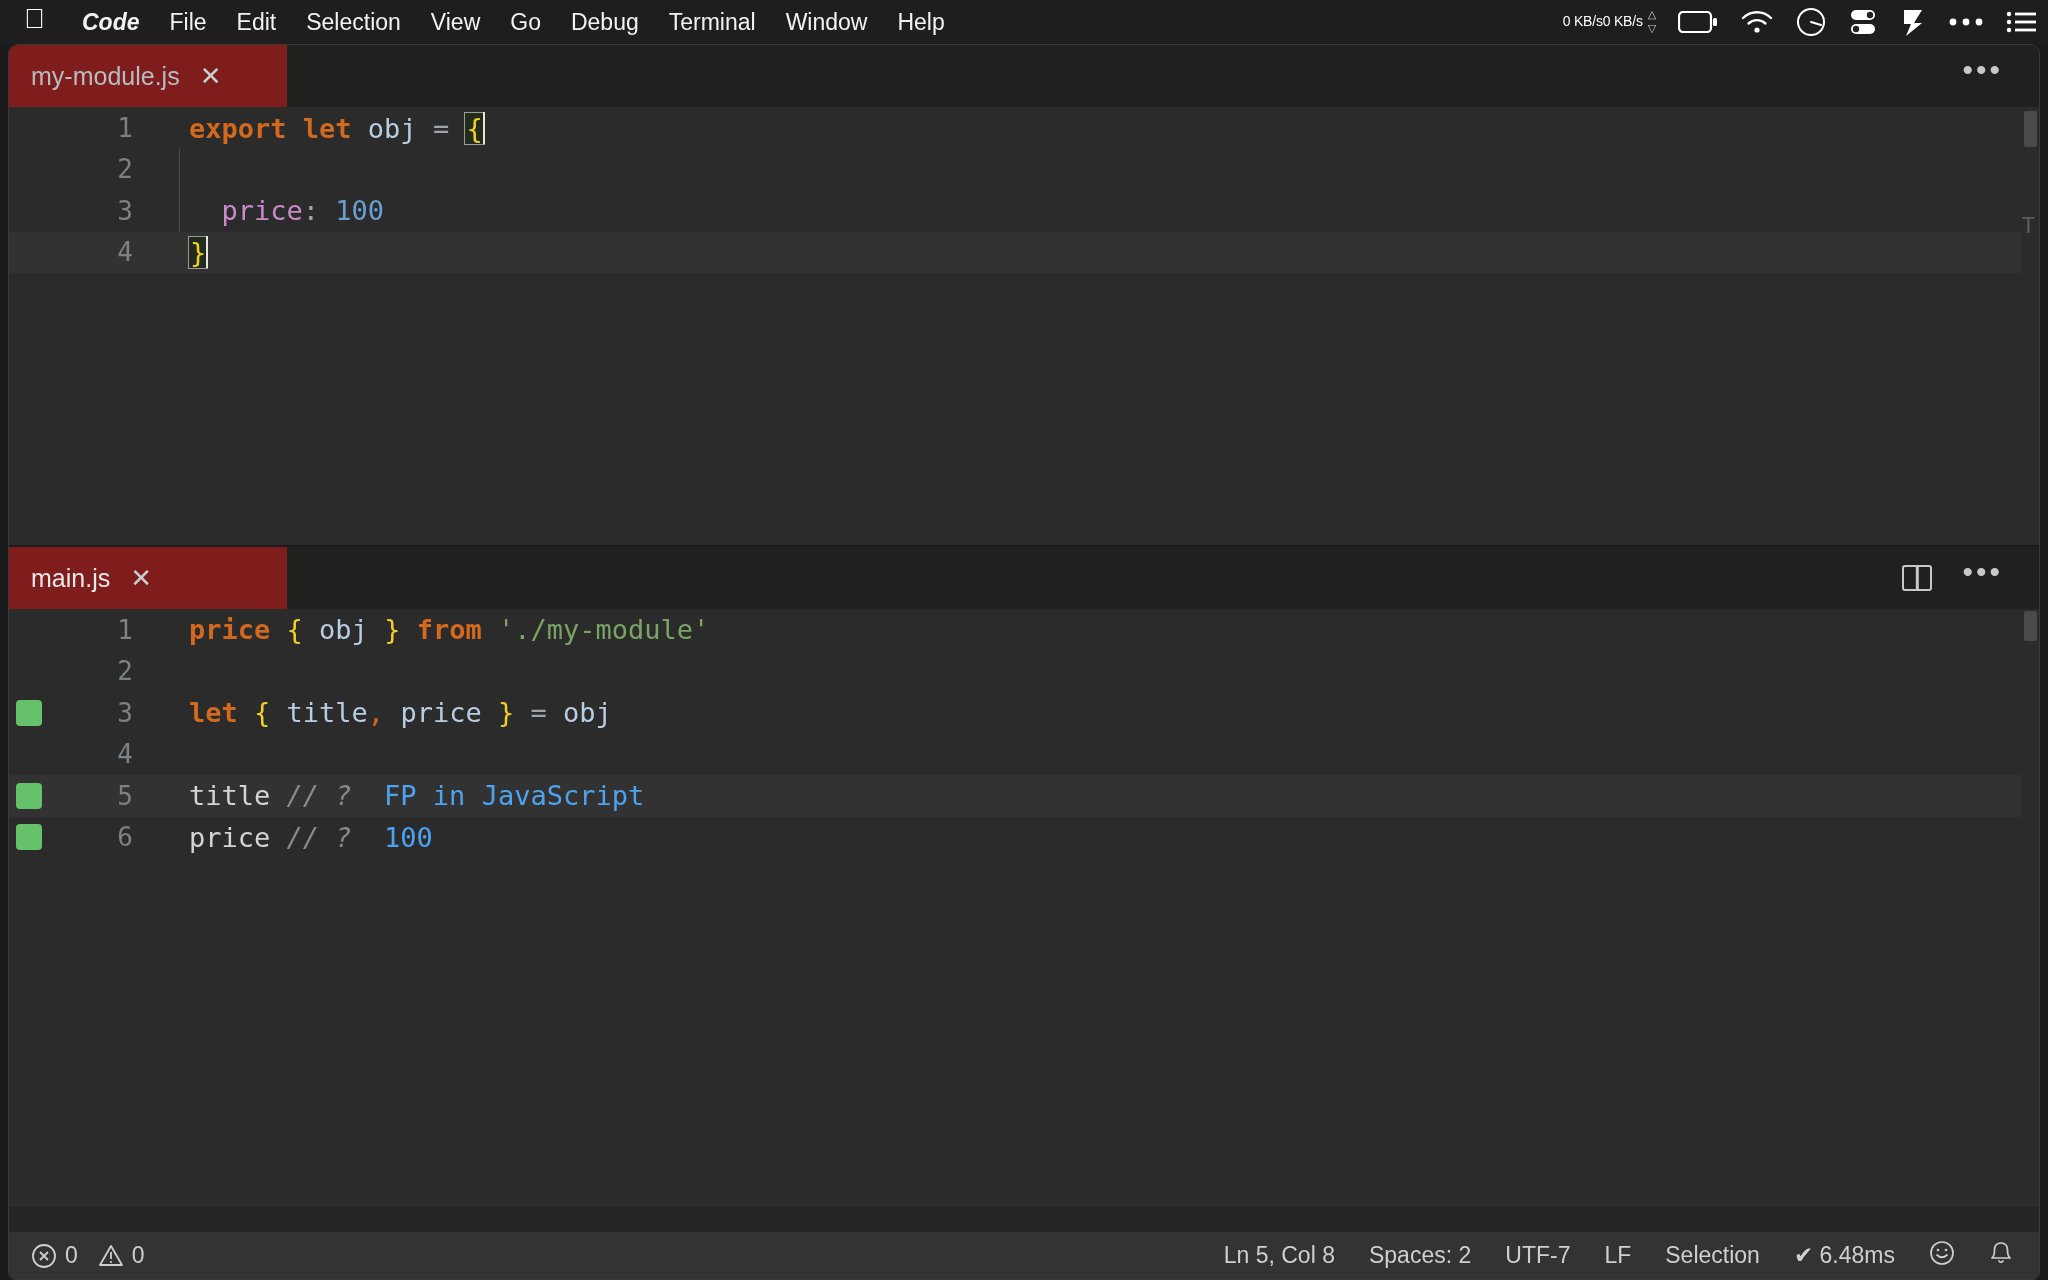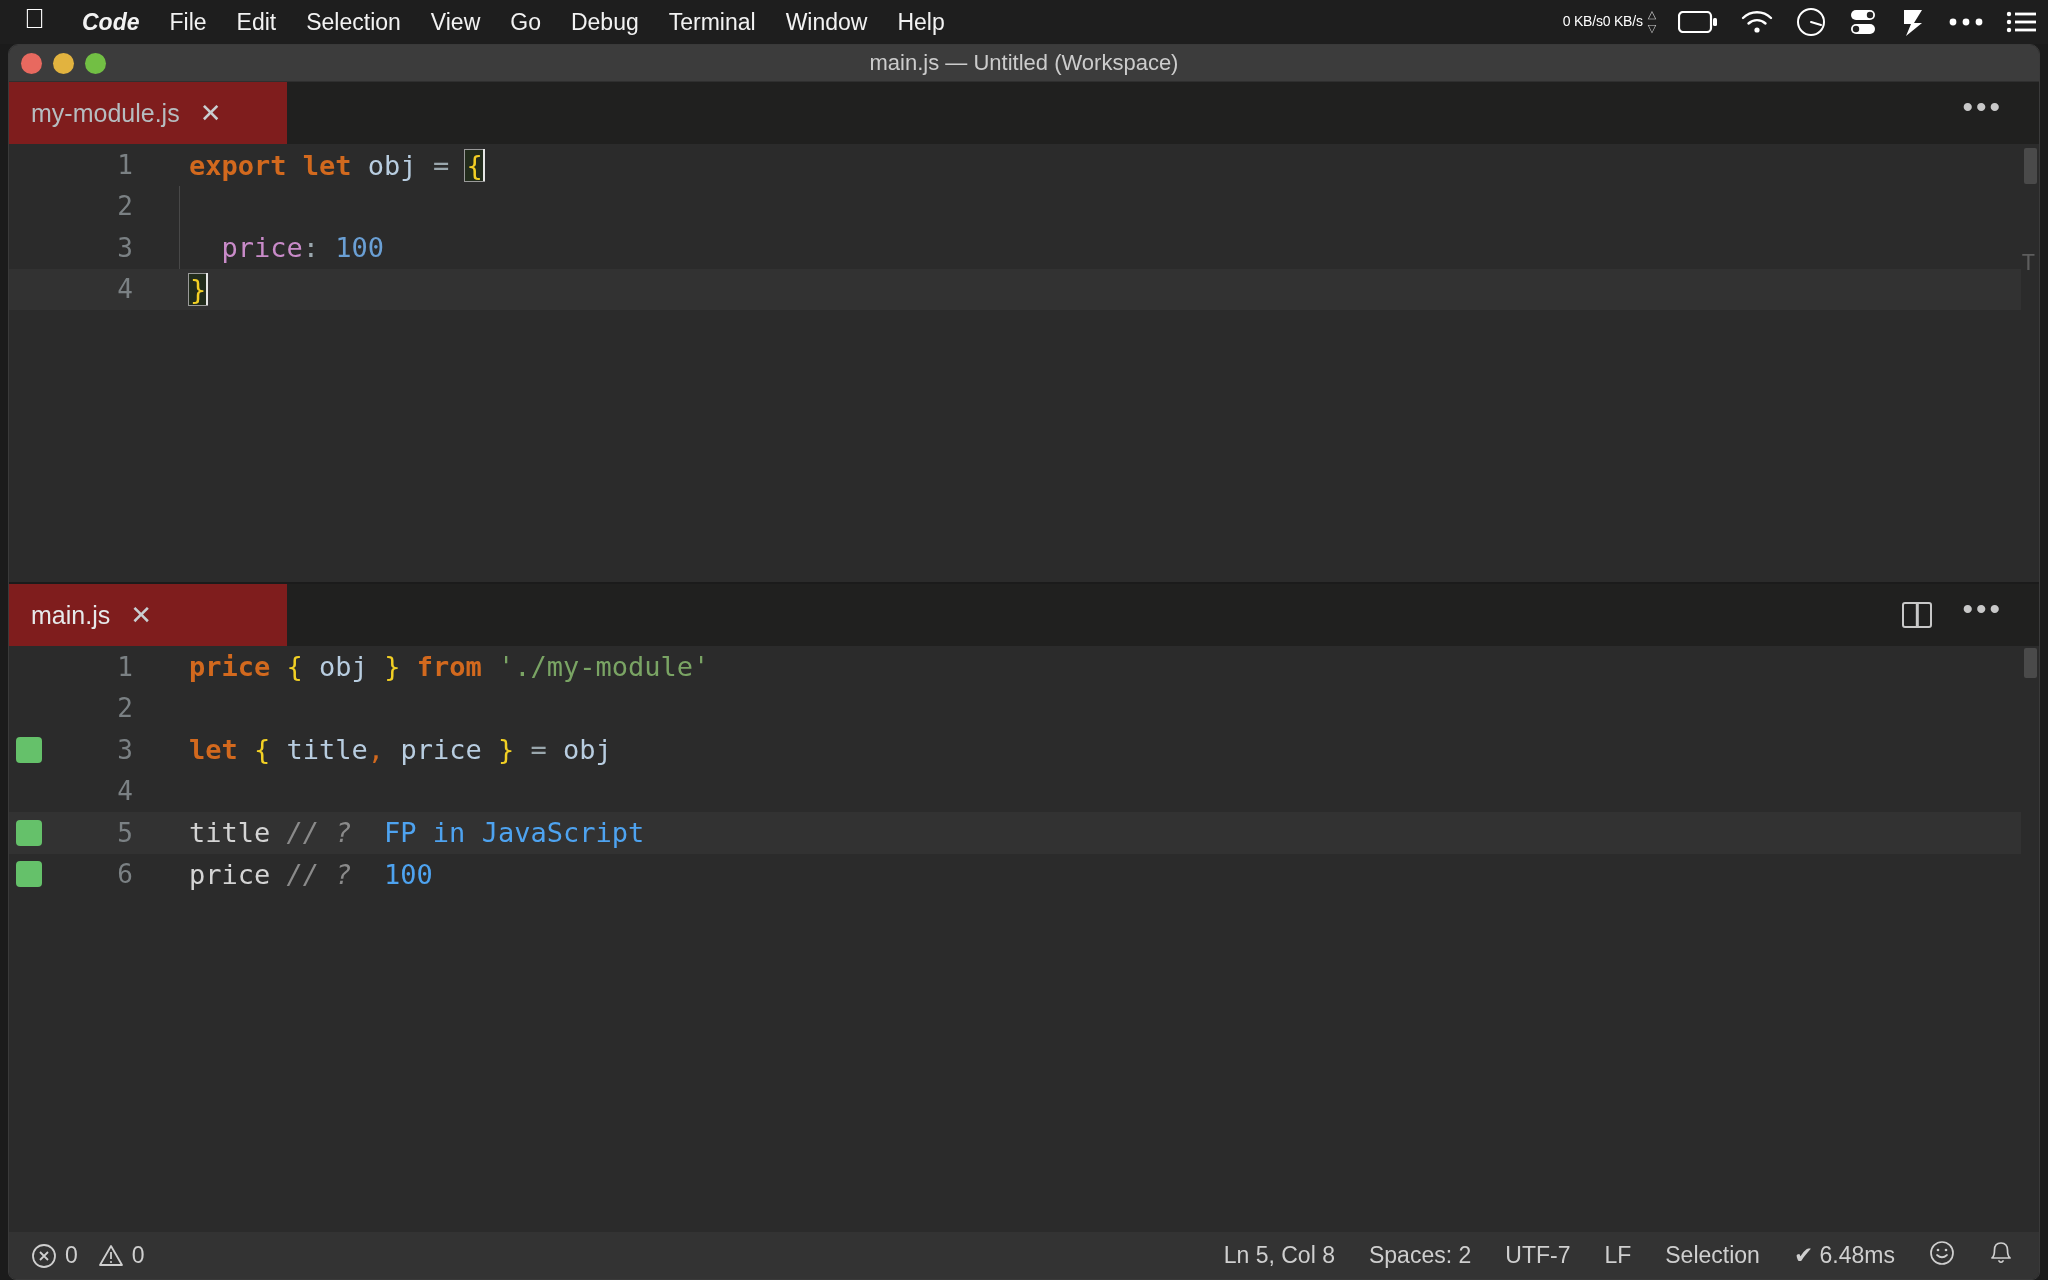--- a/index.html
+++ b/index.html
@@ -246,28 +246,20 @@
           <rect x="9" y="10.6" width="21" height="2.8" fill="#fff"></rect>
           <circle cx="3" cy="20" r="2.2" fill="#fff"></circle>
           <rect x="9" y="18.6" width="21" height="2.8" fill="#fff"></rect>
         </svg>
     </div>
   </div>
 </div>
 
 <div class="window">
 
-  <div class="titlebar">
-    <div class="lights">
-      <div class="light l-red"></div>
-      <div class="light l-yellow"></div>
-      <div class="light l-green"></div>
-    </div>
-    <div class="title-text">main.js — Untitled (Workspace)</div>
-  </div>
 
   <div class="editor-group" id="group-top">
     <div class="tabbar">
       <div class="tab inactive-text">
         <span class="tab-label">my-module.js</span>
         <span class="tab-close">✕</span>
       </div>
       <div class="tabbar-actions">
         <span class="action-dots">•••</span>
       </div>

